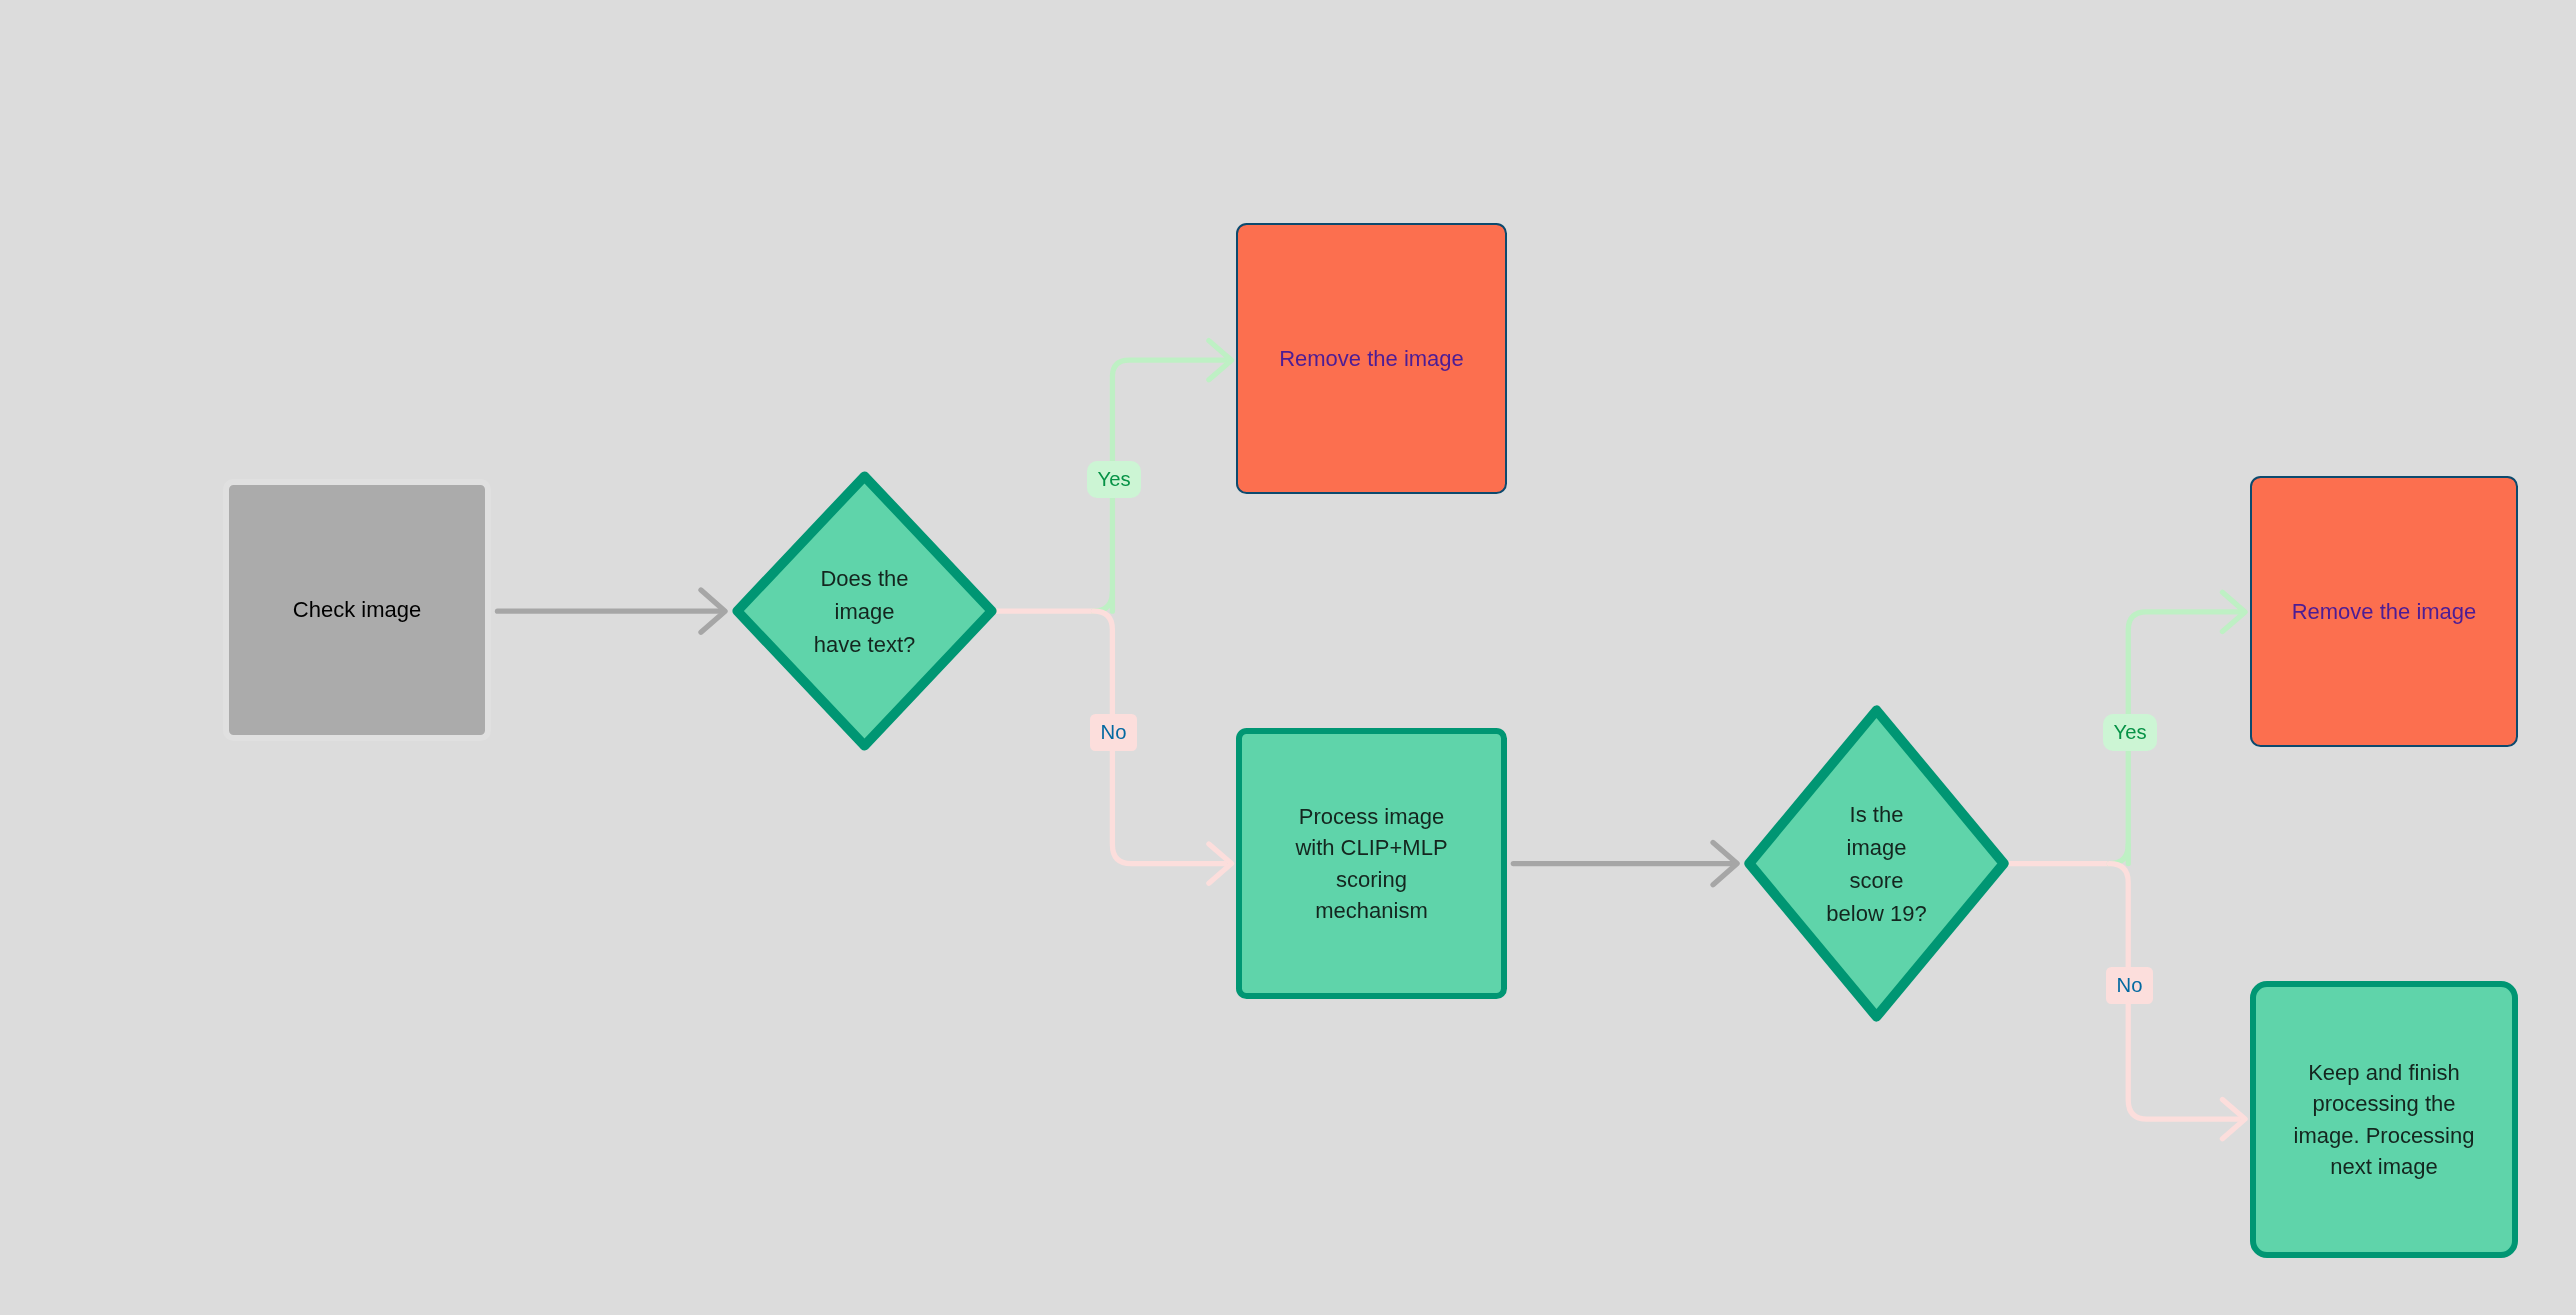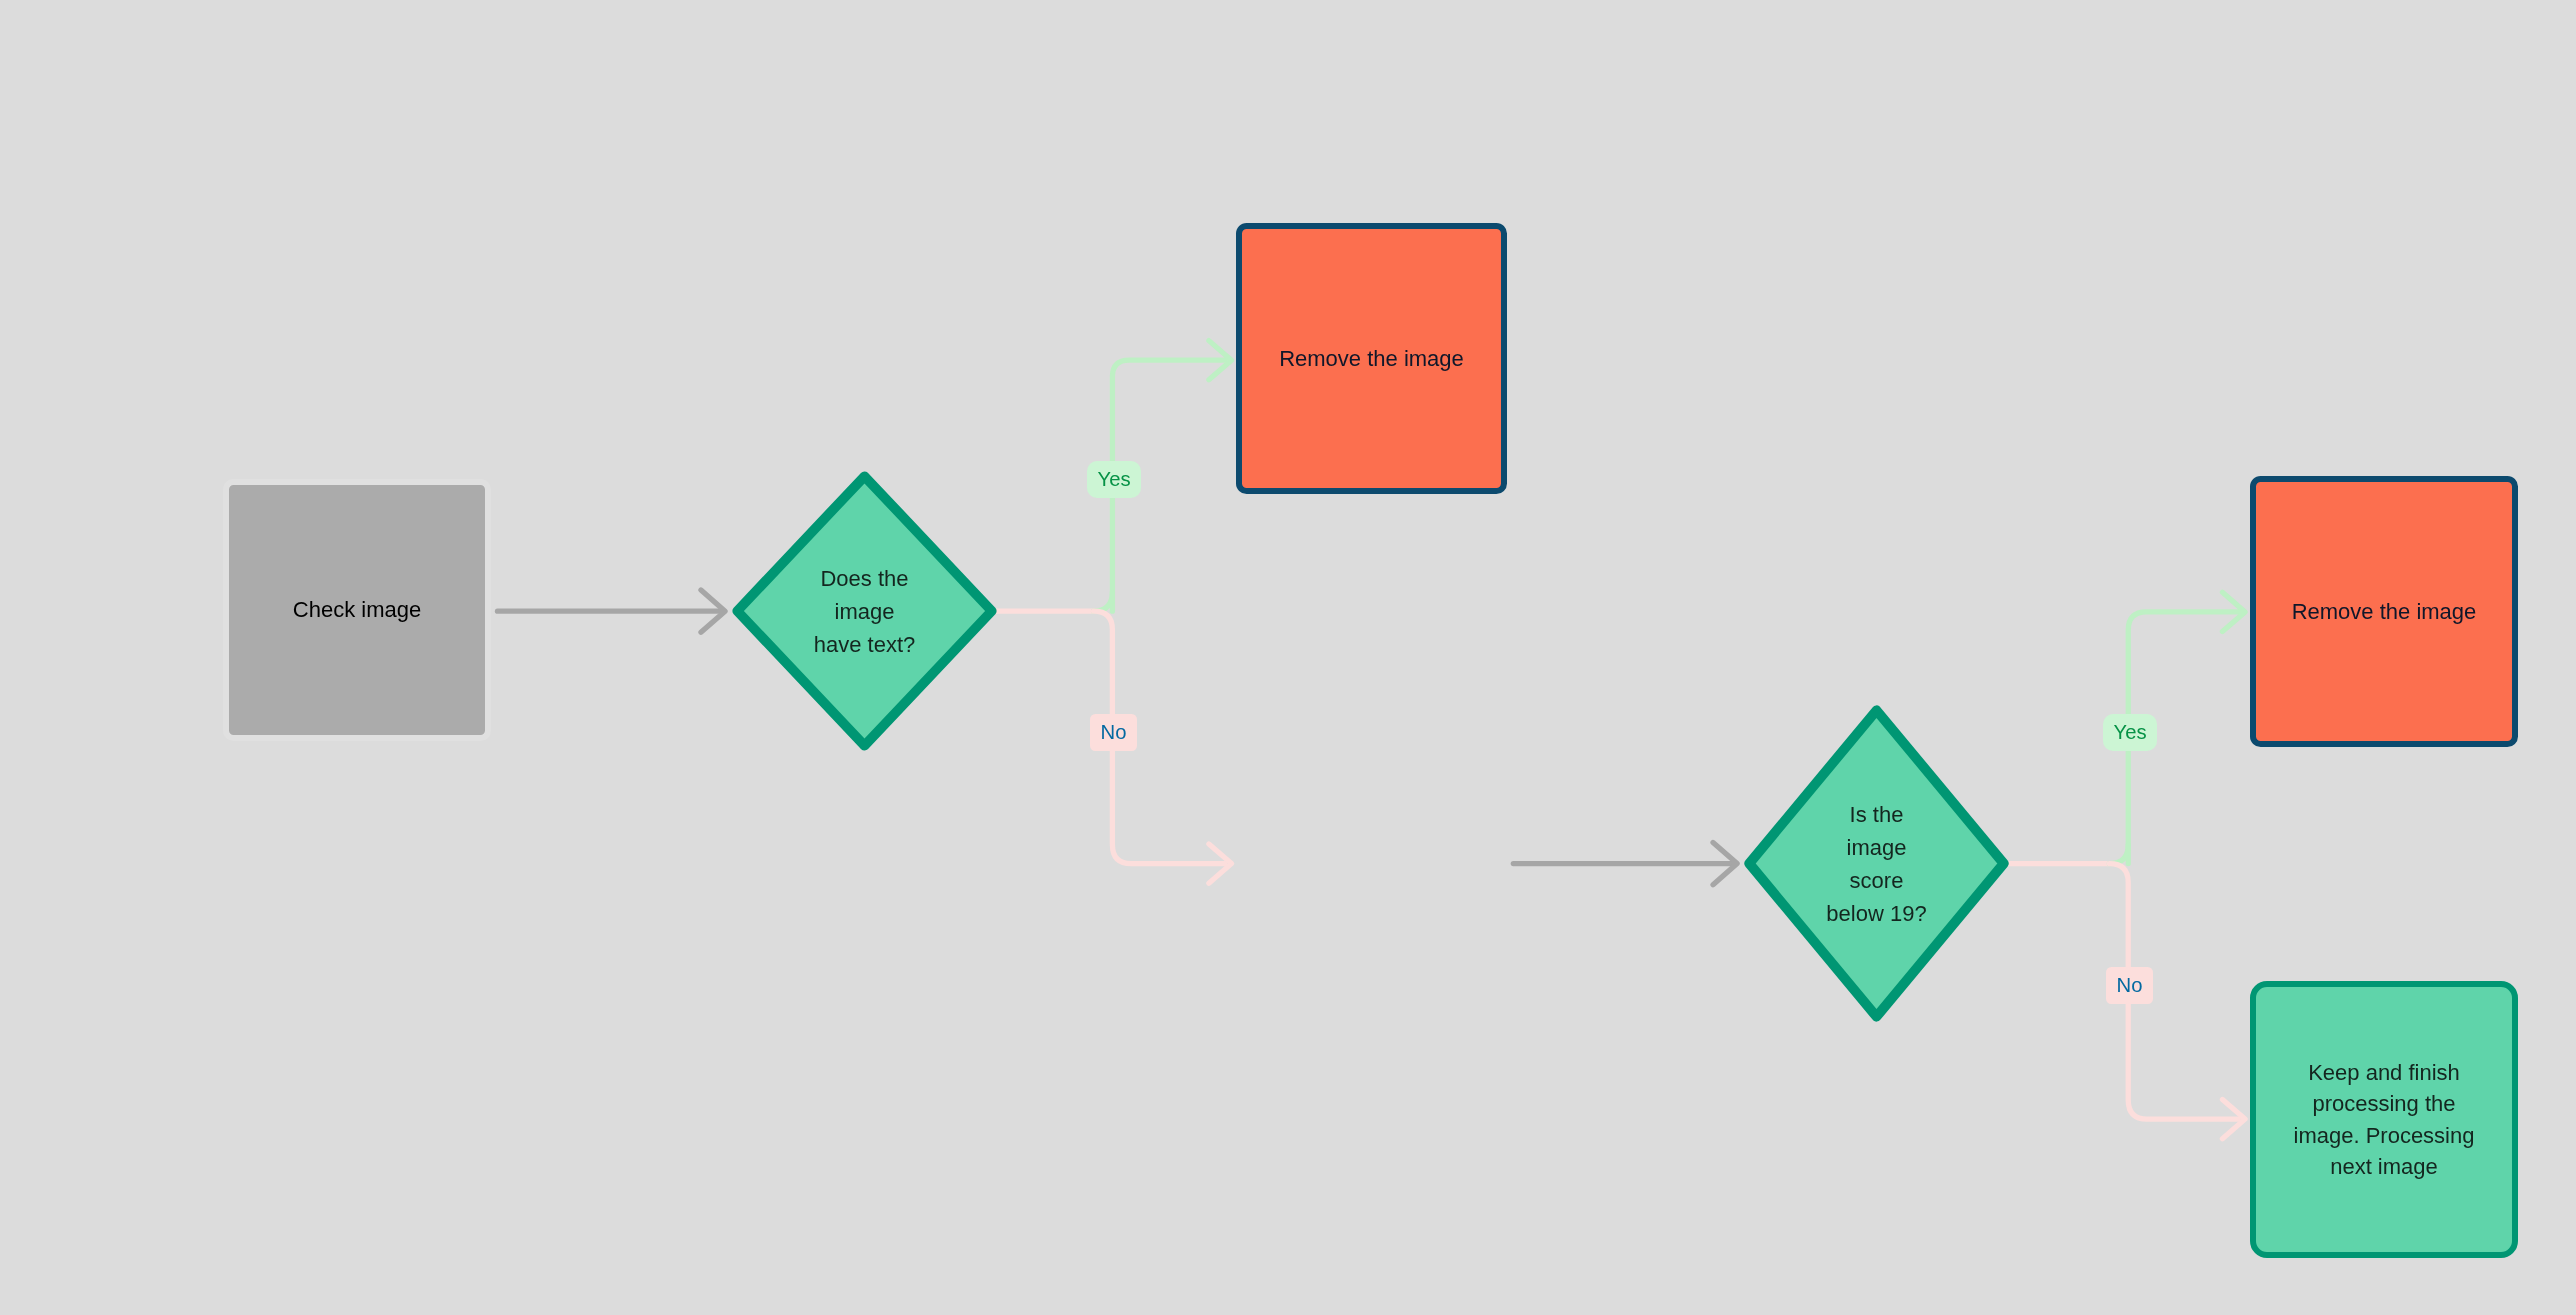--- a/index.html
+++ b/index.html
@@ -47,22 +47,22 @@
   
   .n-start {
     background: #ababab;
     border: 6px solid #e0e0e0;
     color: #000000;
     font-size: 22px;
   }
   
   .n-danger {
     background: #fc6f4f;
-    border: 6px solid #0c4a6e;
-    color: #0f172a;
+    border: 2px solid #0c4a6e;
+    color: #4c1d95;
     font-size: 22px;
   }
   
   .n-process {
     background: #5fd4aa;
     border: 6px solid #009673;
     color: #14261f;
     font-size: 22px;
   }
   
@@ -168,20 +168,26 @@
     </svg>
     <span class="diamond-label">Does the
 image
 have text?</span>
   </div>
 
   <div class="node node-rect n-danger" style="left:1236px; top:223px; width:271px; height:271px;">
     <span class="node-text">Remove the image</span>
   </div>
 
+  <div class="node node-rect n-process" style="left:1236px; top:728px; width:271px; height:271px;">
+    <span class="node-text">Process image
+with CLIP+MLP
+scoring
+mechanism</span>
+  </div>
 
   <div class="node n-decision" style="left:1744px; top:705px; width:265px; height:317px;">
     <svg class="diamond-shape" viewBox="0 0 352 420" preserveAspectRatio="none">
       <polygon points="176,7 345,210 176,413 7,210" fill="#5fd4aa" stroke="#009673" stroke-width="13" stroke-linejoin="round"></polygon>
     </svg>
     <span class="diamond-label">Is the
 image
 score
 below 19?</span>
   </div>

